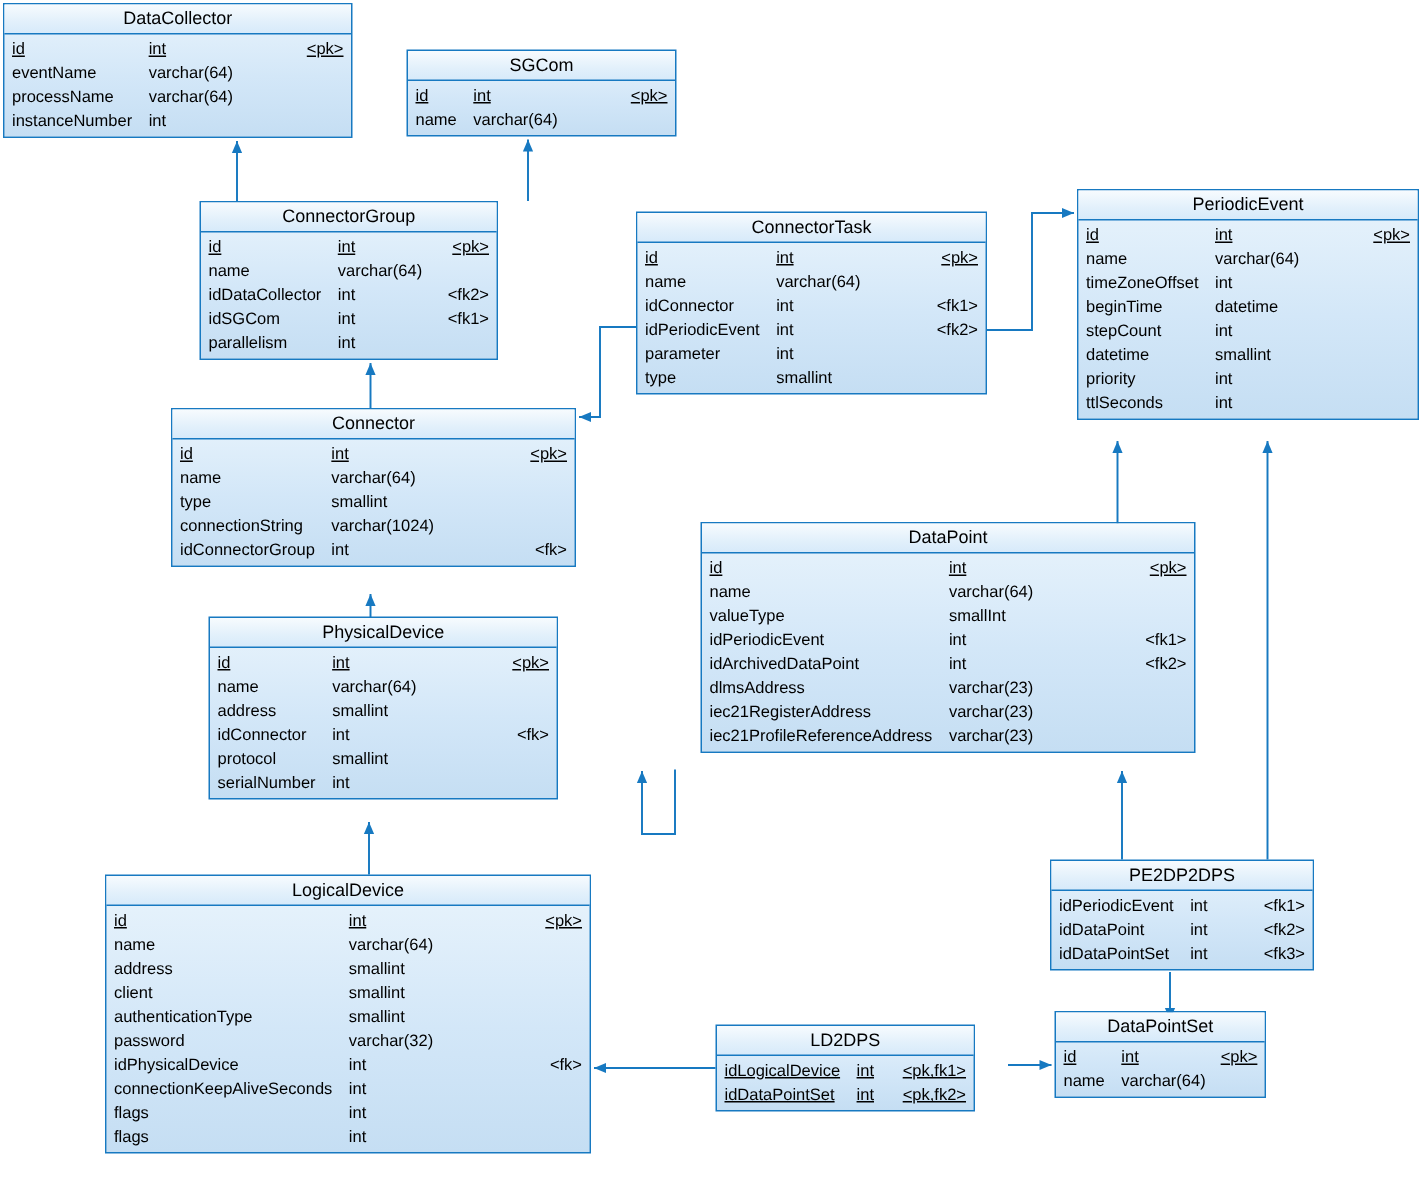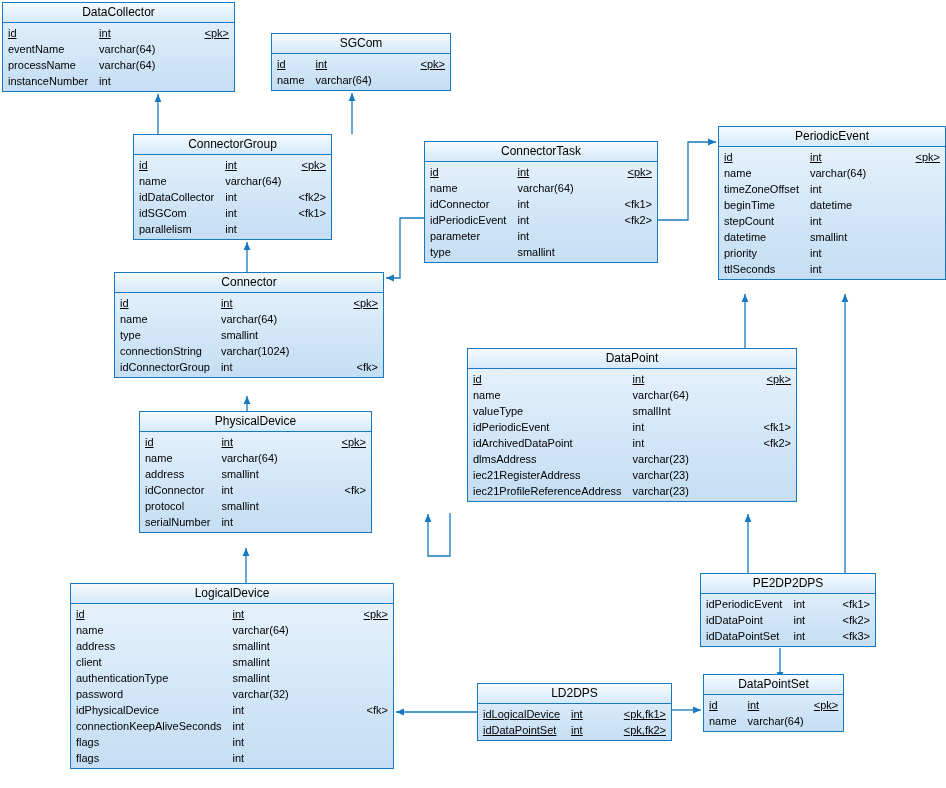--- a/index.html
+++ b/index.html
@@ -416,21 +416,21 @@
           <span class="cell type">int</span>
           <span class="cell key"></span>
         </div>
         <div class="row">
           <span class="cell name">flags</span>
           <span class="cell type">int</span>
           <span class="cell key"></span>
         </div>
       </div>
     </div>
-    <div class="tbl" style="left: 477px; top: 683px; width: 195px;">
+    <div class="tbl" style="left: 477px; top: 683px; width: 173px;">
       <div class="tbl-title">LD2DPS</div>
       <div class="tbl-body">
         <div class="row pk">
           <span class="cell name">idLogicalDevice</span>
           <span class="cell type">int</span>
           <span class="cell key">&lt;pk,fk1&gt;</span>
         </div>
         <div class="row pk">
           <span class="cell name">idDataPointSet</span>
           <span class="cell type">int</span>

